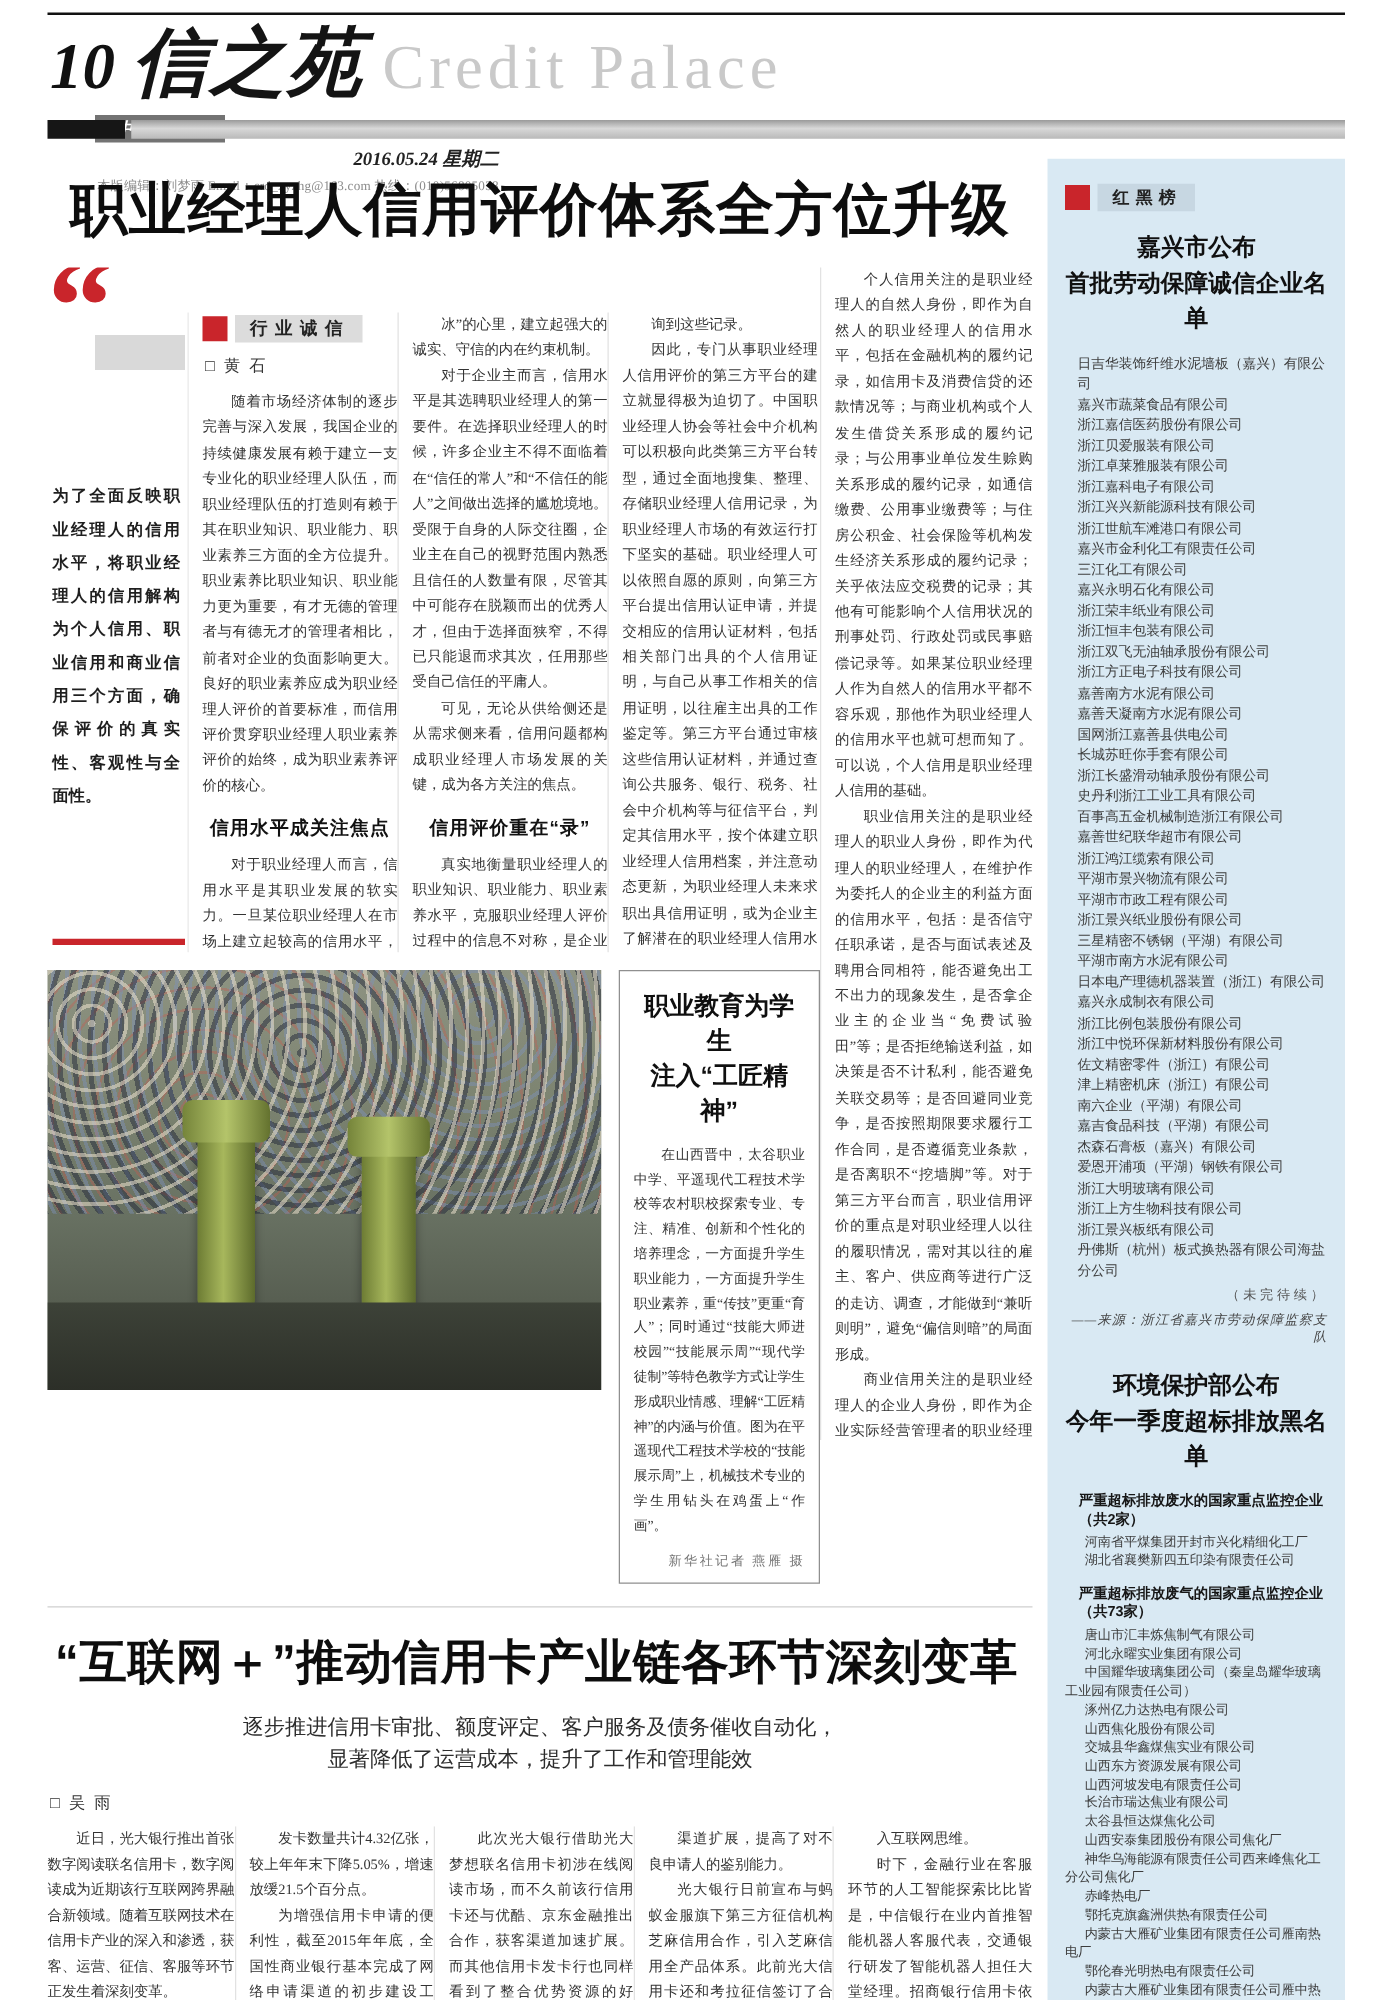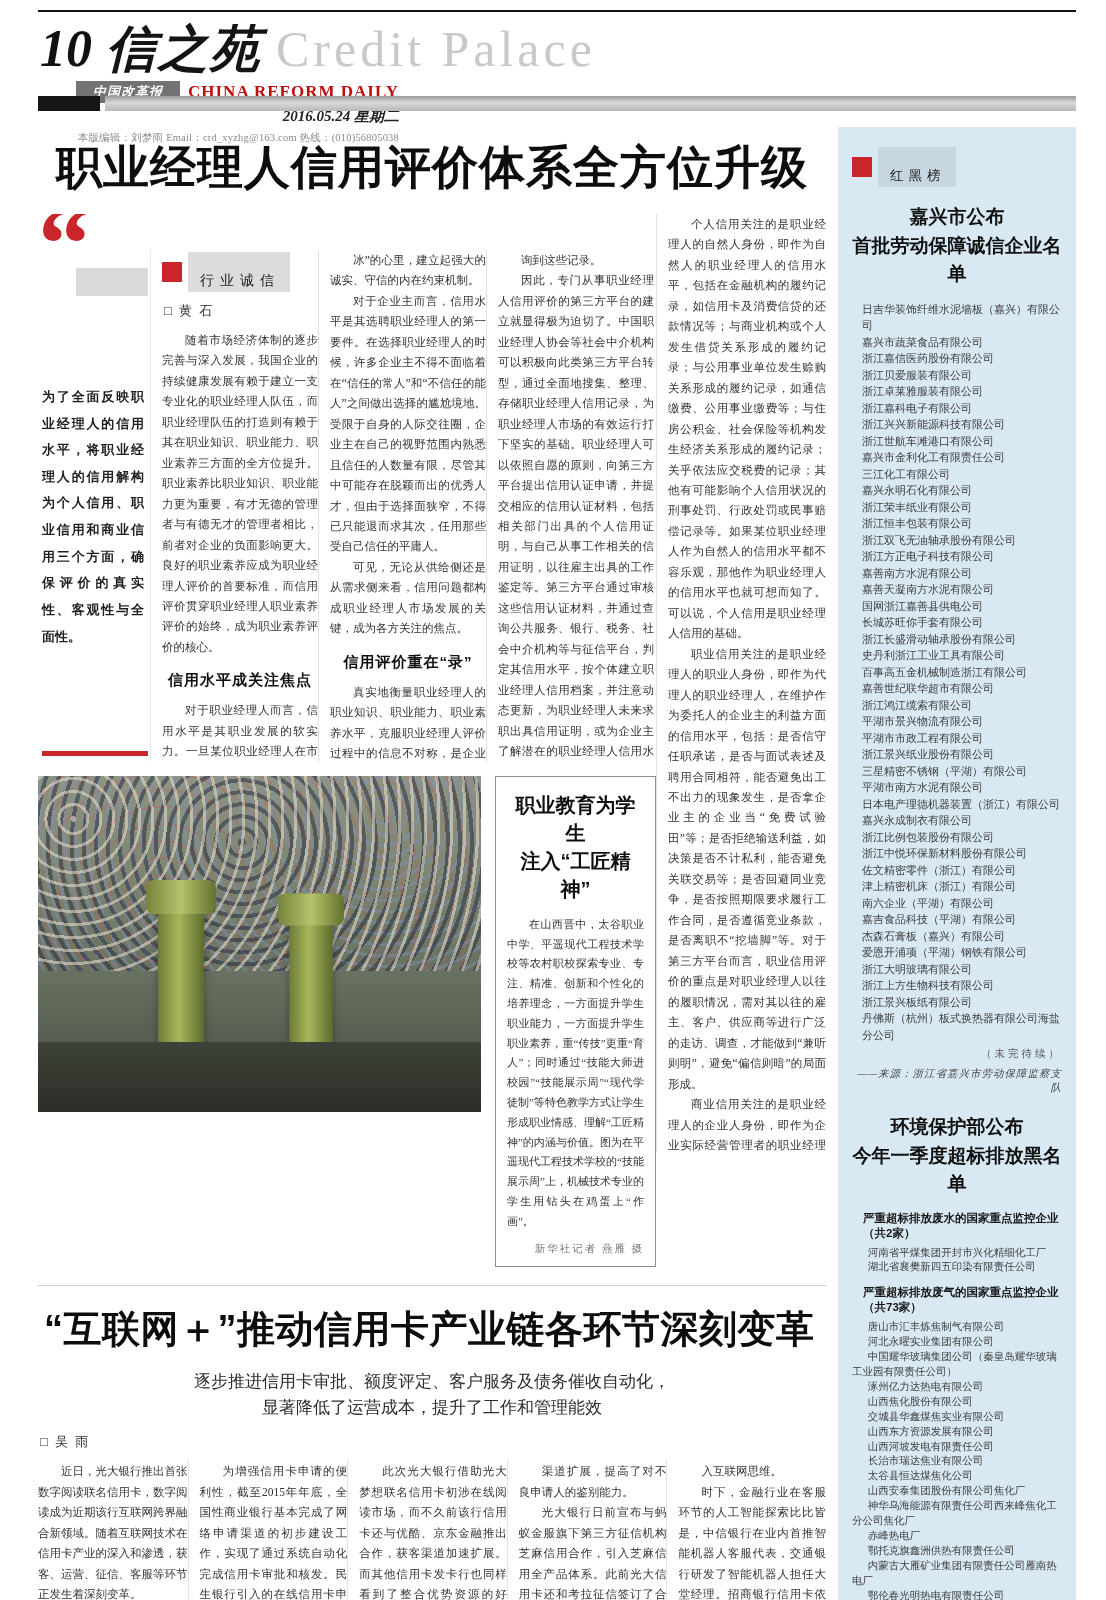--- a/index.html
+++ b/index.html
@@ -9,22 +9,22 @@
     font-family:"Liberation Serif","DejaVu Serif",serif; color:#2b2b2b;
     -webkit-font-smoothing:antialiased;
   }
   .page{ padding:10px 30px 14px 38px; }
 
   
   .top-rule{ border-top:2px solid #111; }
   .masthead{ display:flex; justify-content:space-between; align-items:flex-start; padding:10px 2px 6px 2px; height:82px;flex-direction:column; }
   .mast-left{ display:flex; align-items:baseline; gap:14px; }
   .page-num{ font-size:52px; font-style:italic; font-weight:bold; color:#111; line-height:1; }
-  .section-cn{ font-size:50px; font-weight:900; color:#141414; letter-spacing:2px;
-               font-family:Liberation Serif, serif; font-style:italic; line-height:1.1; }
+  .section-cn{ font-size:60px; font-weight:900; color:#141414; letter-spacing:2px;
+               font-family:Liberation Mono, monospace; font-style:italic; line-height:1.1; }
   .section-en{ font-size:50px; color:#c9c9c9; letter-spacing:4px; line-height:1; }
   .mast-right{ text-align:right; padding-top:4px; }
   .brand-row{ display:flex; align-items:center; justify-content:flex-end; gap:8px; }
   .brand-logo{ background:#737373; color:#fff; font-size:13px; font-weight:bold; font-style:italic;
                padding:4px 17px; letter-spacing:1px; line-height:1.1;margin-left:36px; }
   .brand-en{ color:#c00d0d; font-weight:bold; font-size:17px; letter-spacing:1px; }
   .date-line{ font-size:15px; font-weight:bold; font-style:italic; color:#222; margin-top:4px; }
   .edit-line{ font-size:10.5px; color:#8a8a8a; margin-top:5px; letter-spacing:.2px; }
   .kicker-row{ display:flex; align-items:center; margin-top:2px; }
   .black-block{ width:62px; height:15px; background:#161616; }
@@ -49,22 +49,22 @@
   .quote-mark-wrap{ position:relative; height:120px; }
   .quote-gray{ position:absolute; left:34px; top:48px; right:-4px; height:28px; background:#d9d9d9; }
   .quote-glyph{ position:absolute; left:-4px; top:-28px; font-size:105px; color:#c9252b; font-weight:bold;
                 font-family:"Liberation Serif",serif; line-height:1; }
   .quote-text{ margin-top:44px; font-size:13px; font-weight:bold; line-height:2.05; text-align:justify; color:#1f1f1f; }
   .quote-rule{ position:absolute; left:4px; right:2px; bottom:6px; height:5px; background:#c9252b; }
   .col{ width:168px; padding-left:11px; border-left:1px solid #e2e2e2; overflow:hidden;margin-top:36px; }
   .col.first{ border-left:1px solid #e9e9e9; }
   .tag-row{ display:flex; align-items:center; margin:2px 0 10px 0; }
   .tag-sq{ width:20px; height:20px; background:#c9252b; display:inline-block; }
-  .tag-bar{ background:#dcdcdc; color:#222; font-weight:normal; font-size:14px; letter-spacing:6px;
-            padding:20px 10px 2px 12px; margin-left:6px;
+  .tag-bar{ background:#dcdcdc; color:#222; font-weight:bold; font-size:14px; letter-spacing:6px;
+            padding:2px 10px 2px 12px; margin-left:6px;
             font-family:"Liberation Sans","DejaVu Sans",sans-serif; }
   .byline{ font-size:13px; color:#333; margin:6px 0 10px 2px; letter-spacing:2px; }
   .para, .col p.para{ font-size:11.5px; line-height:1.78; text-align:justify; text-indent:2em; color:#333; }
   .sub-head{ font-family:"Liberation Sans","DejaVu Sans",sans-serif; font-size:15px; font-weight:bold;
              color:#111; text-align:center; margin:14px 0 10px 0; letter-spacing:1px; }
   .colD{ width:170px; height:938px; padding-left:11px; border-left:1px solid #e2e2e2; overflow:hidden; }
 
   
   .photo-row{ display:flex; gap:14px; margin-top:14px; }
   .photo{ width:446px; height:336px; position:relative; overflow:hidden;
@@ -226,20 +226,21 @@
       <p class="byline">□ 吴 雨</p>
 
       <div class="cols5">
         <div class="bcol first">
           <div>
               <p class="para">近日，光大银行推出首张数字阅读联名信用卡，数字阅读成为近期该行互联网跨界融合新领域。随着互联网技术在信用卡产业的深入和渗透，获客、运营、征信、客服等环节正发生着深刻变革。</p>
             </div>
         </div>
         <div class="bcol">
           <div>
+              <p class="para">发卡数量共计4.32亿张，较上年年末下降5.05%，增速放缓21.5个百分点。</p>
               <p class="para">为增强信用卡申请的便利性，截至2015年年底，全国性商业银行基本完成了网络申请渠道的初步建设工作，实现了通过系统自动化完成信用卡审批和核发。民生银行引入的在线信用卡申请系统，3分钟内可批出信用卡审批结果，5天内将信用卡递送客户。</p>
             </div>
         </div>
         <div class="bcol">
           <div>
               <p class="para">此次光大银行借助光大梦想联名信用卡初涉在线阅读市场，而不久前该行信用卡还与优酷、京东金融推出合作，获客渠道加速扩展。而其他信用卡发卡行也同样看到了整合优势资源的好处，中信信用卡与小米、趣利网等联姻，在消费金融、粉丝经济运营等领域展开跨界合作；招商银行信用卡在动漫、游戏、社交平台等领域频频跨界，面向年轻族群推出航海王信用卡、魔哥游戏联名卡、炉石传说信用卡等。</p>
             </div>
         </div>
         <div class="bcol">
           <div>

